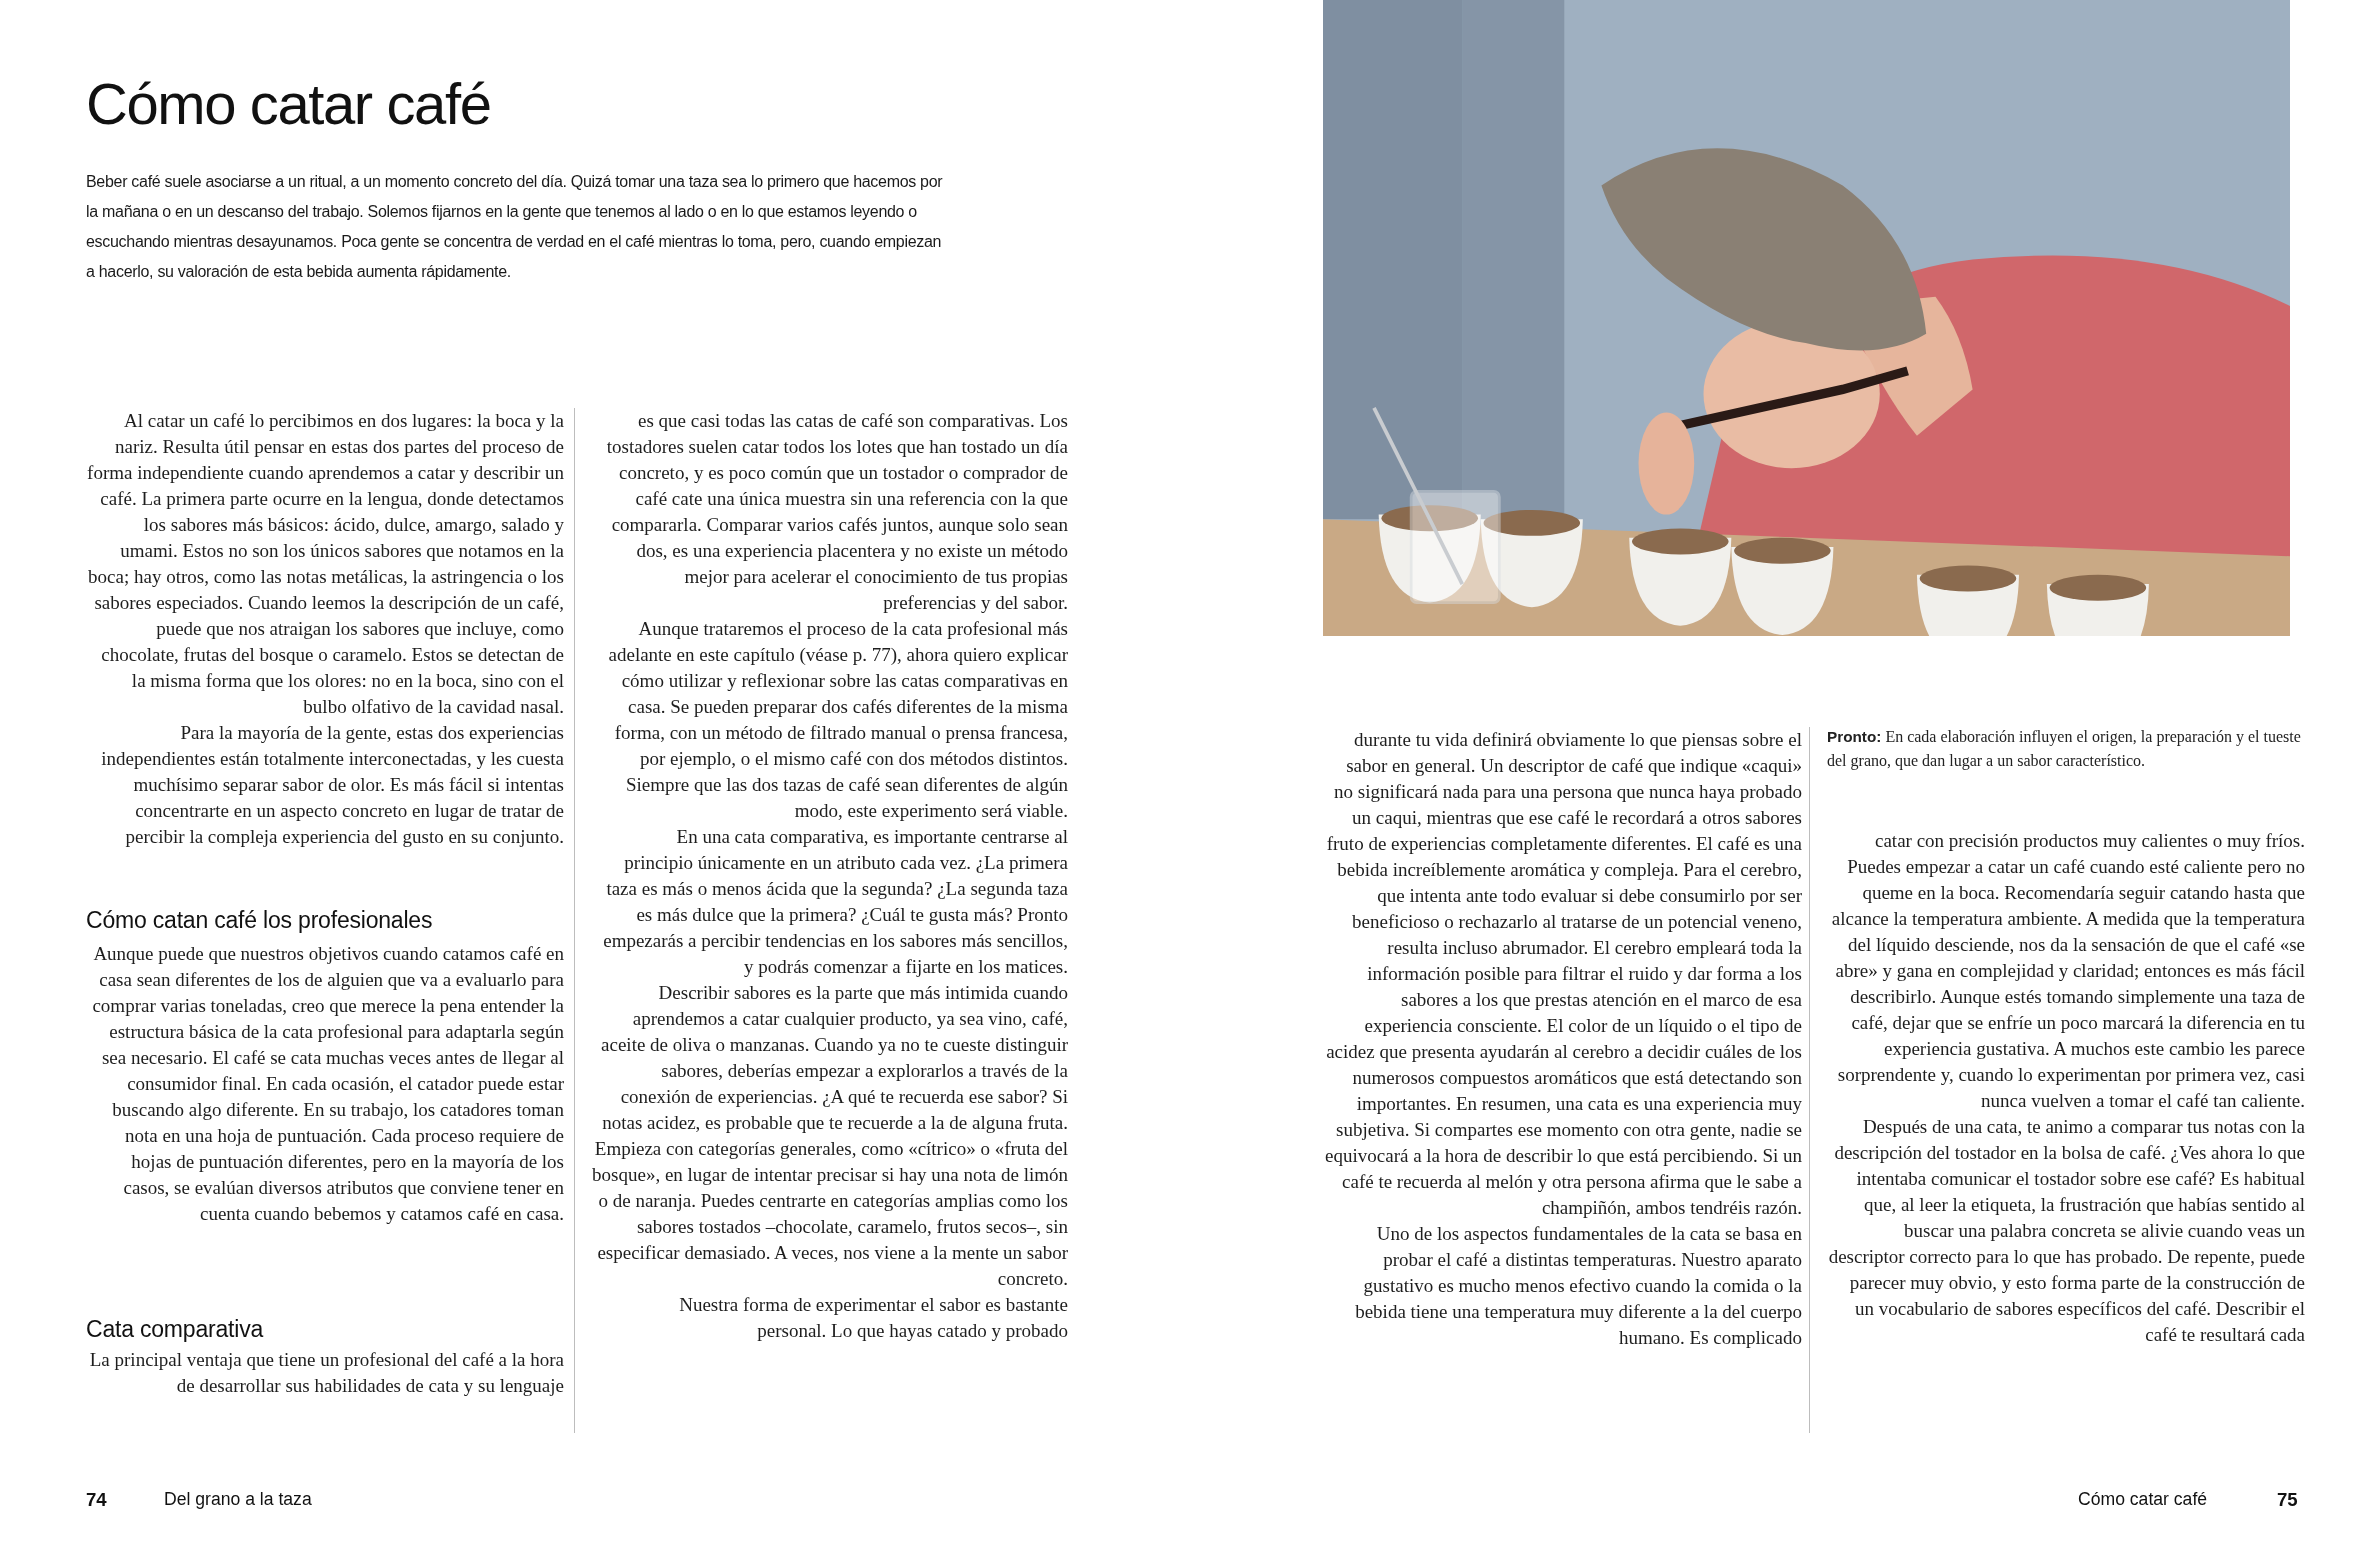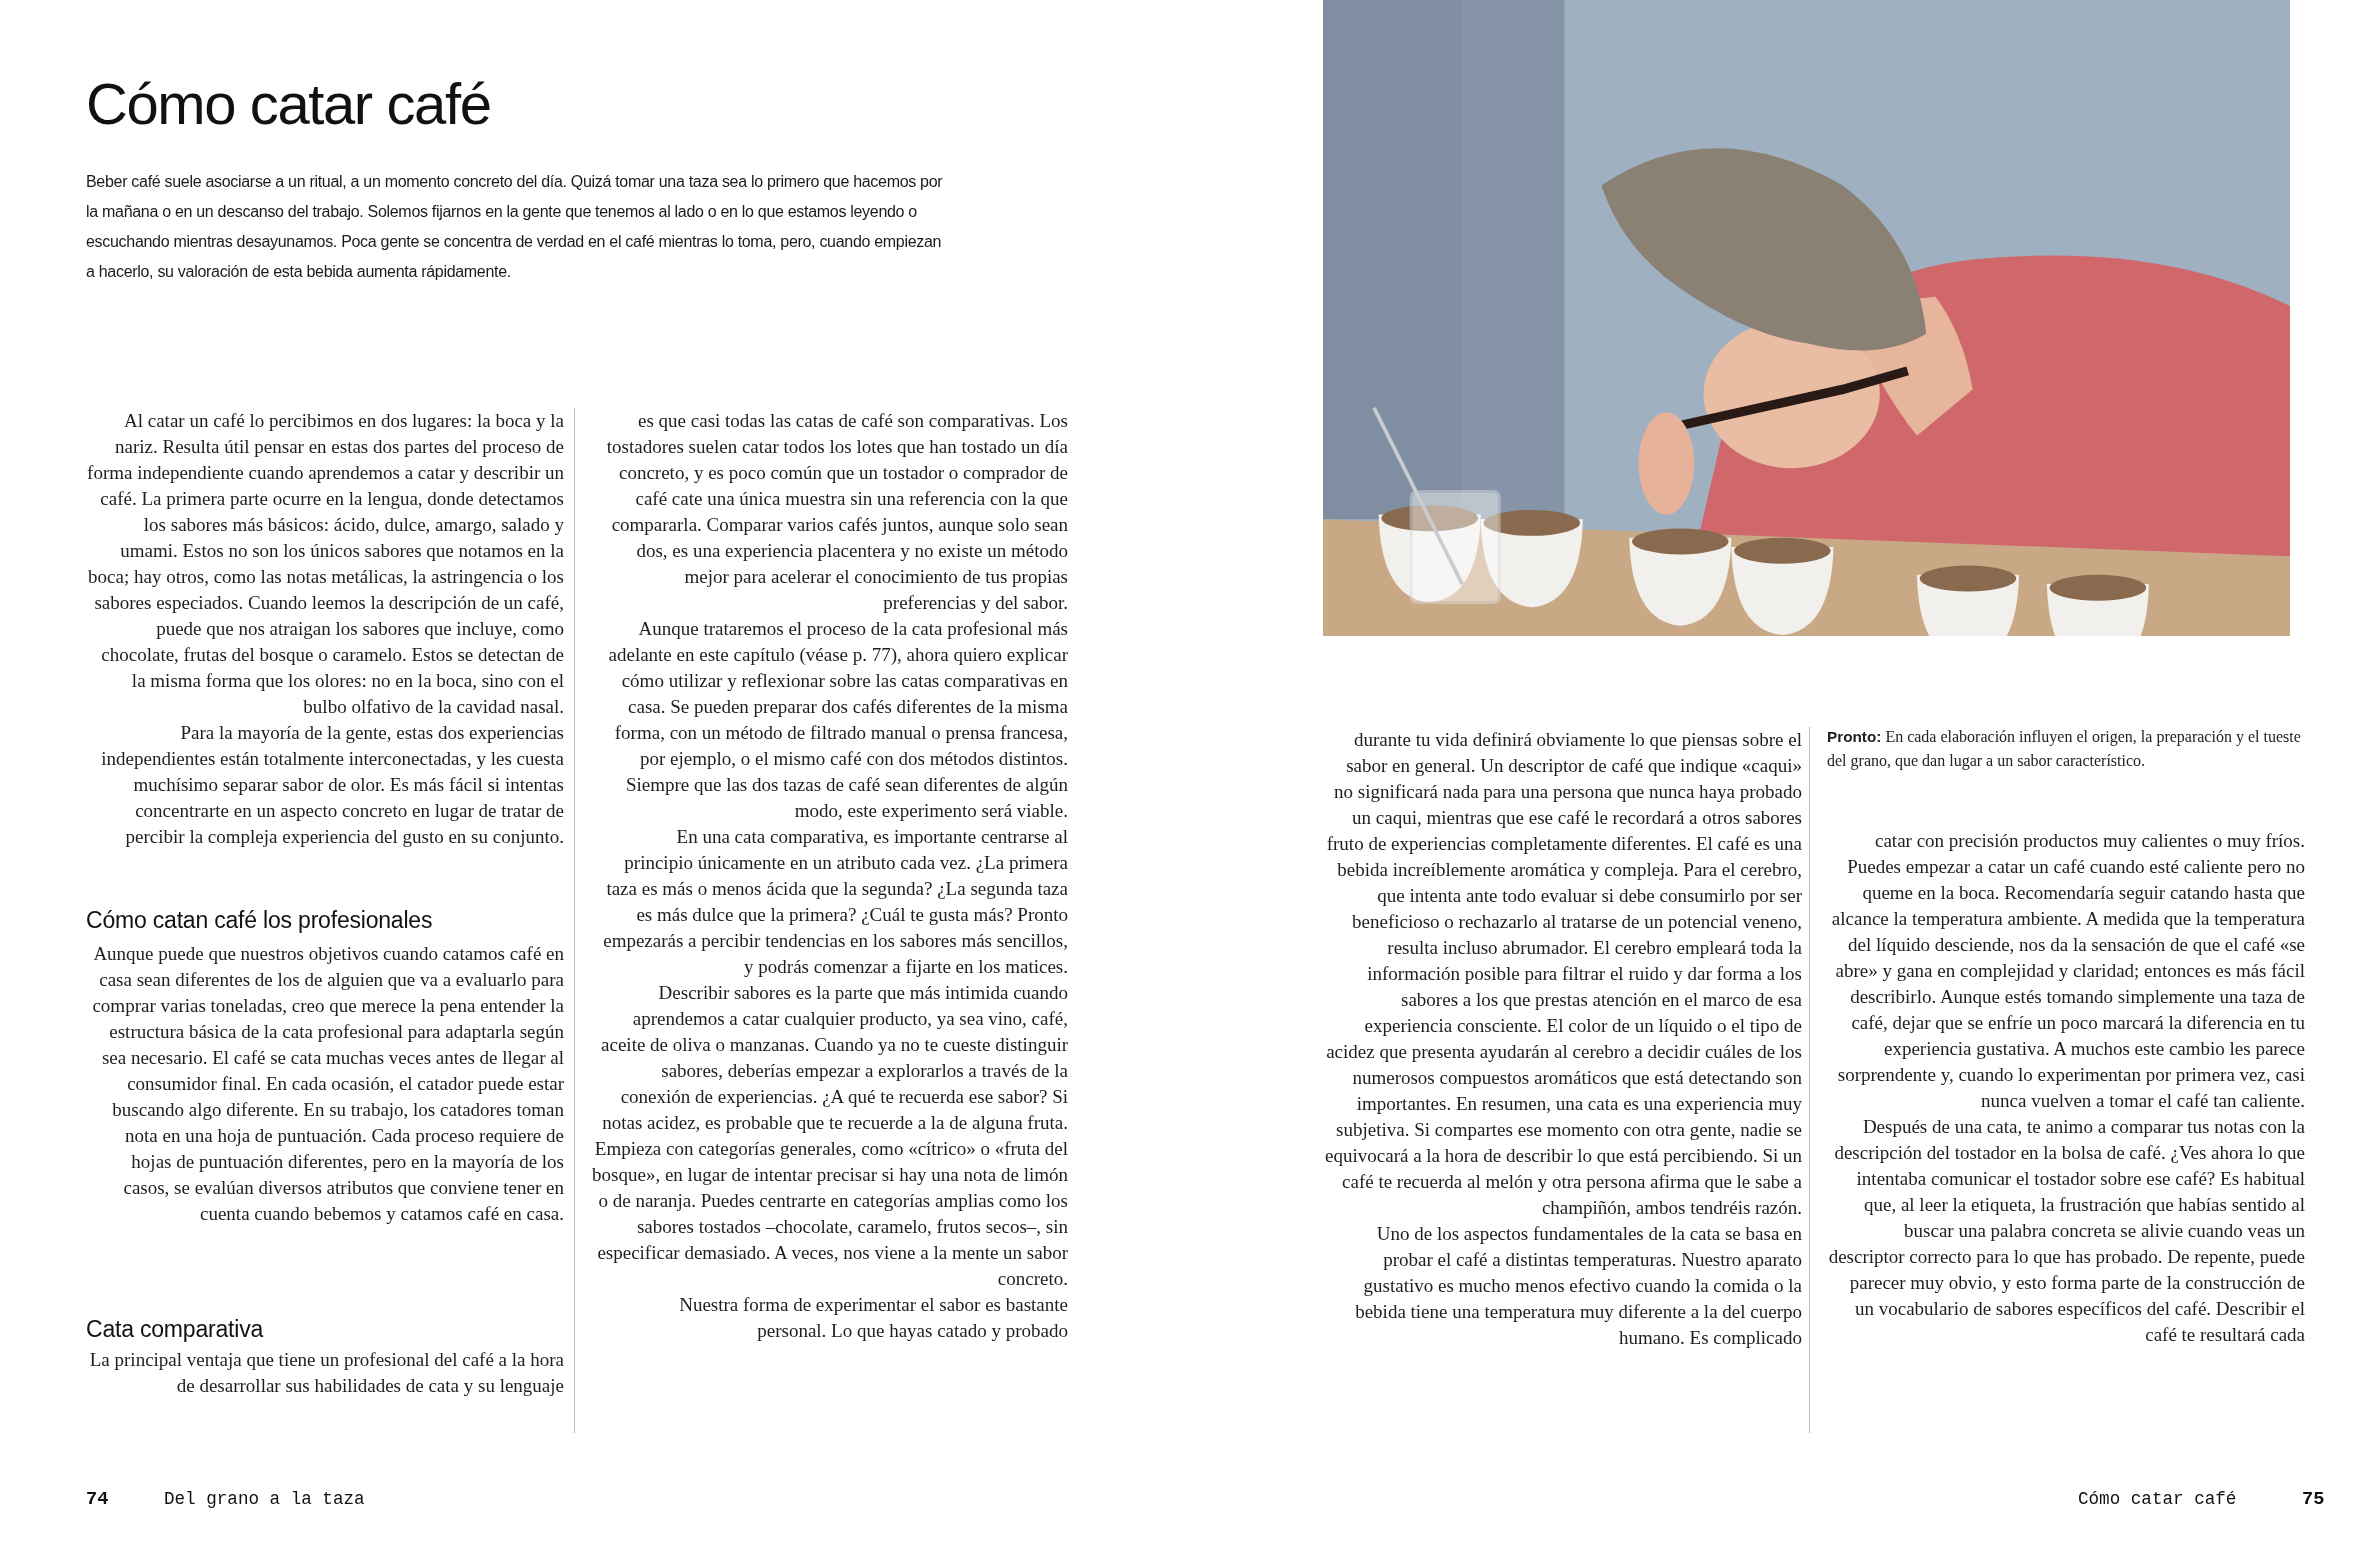--- a/index.html
+++ b/index.html
@@ -36,26 +36,26 @@
   .divider { position: absolute; width: 0.9px; background: #bdbdbd; }
   .div1 { left: 574px; top: 408px; height: 1025px; }
   .div2 { left: 1809px; top: 727px; height: 706px; }
 
   .caption {
     position: absolute; left: 1827px; top: 725px; width: 482px; margin: 0;
     font-family: "Liberation Serif", serif; font-size: 16px; line-height: 24px; color: #222;
   }
   .caption .label { font-family: "Liberation Sans", sans-serif; font-weight: 700; font-size: 15.3px; }
 
-  .footer { position: absolute; top: 1489px; font-family: Liberation Mono, monospace; font-size: 17.6px; color: #111; }
+  .footer { position: absolute; top: 1489px; font-family: Liberation Sans, sans-serif; font-size: 17.6px; color: #111; }
   .folio { font-weight: 700; font-size: 18.6px; }
   .f-left-num { left: 86px; }
   .f-left-label { left: 164px; }
   .f-right-label { left: 2078px; }
-  .f-right-num { left: 2277px; margin-left: 25px; }
+  .f-right-num { left: 2277px; }
 
   
   .photo { position: absolute; left: 1323px; top: 0; width: 967px; height: 636px; overflow: hidden; background: #9aa9b8; }
   .photo svg { display: block; width: 100%; height: 100%; }
 </style>
 </head>
 <body>
 
 <h1 class="title">Cómo catar café</h1>
 <p class="intro">Beber café suele asociarse a un ritual, a un momento concreto del día. Quizá tomar una taza sea lo primero que hacemos por la mañana o en un descanso del trabajo. Solemos fijarnos en la gente que tenemos al lado o en lo que estamos leyendo o escuchando mientras desayunamos. Poca gente se concentra de verdad en el café mientras lo toma, pero, cuando empiezan a hacerlo, su valoración de esta bebida aumenta rápidamente.</p>

